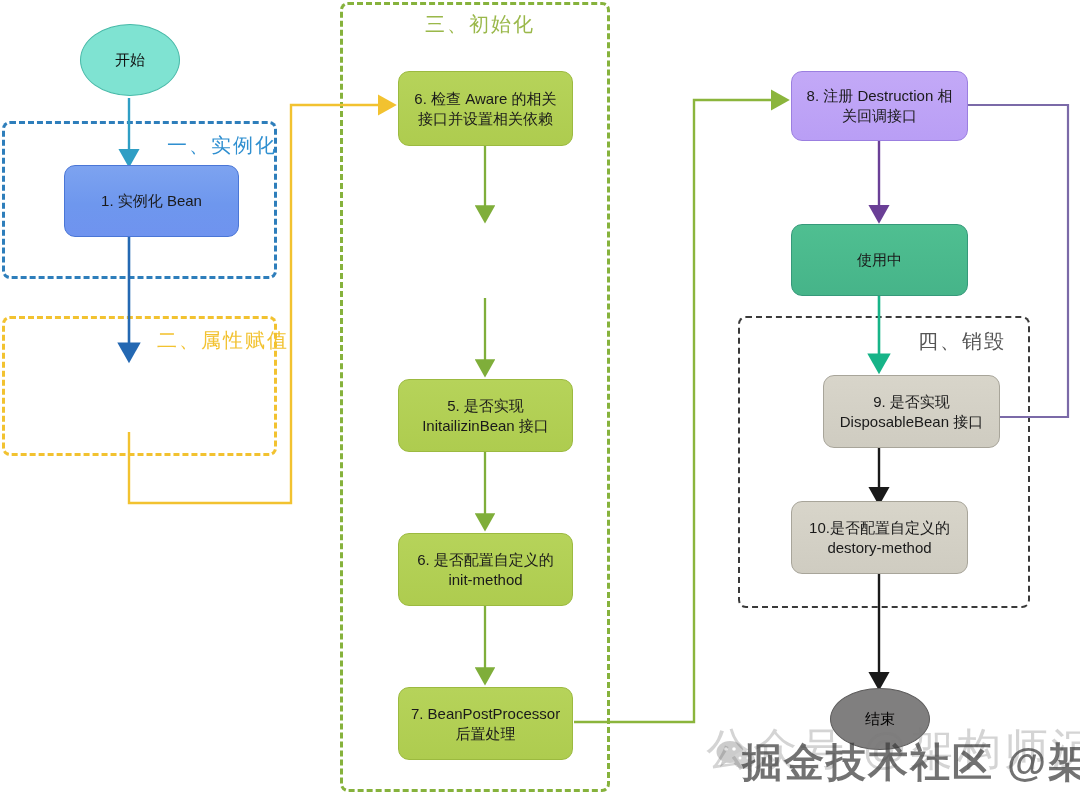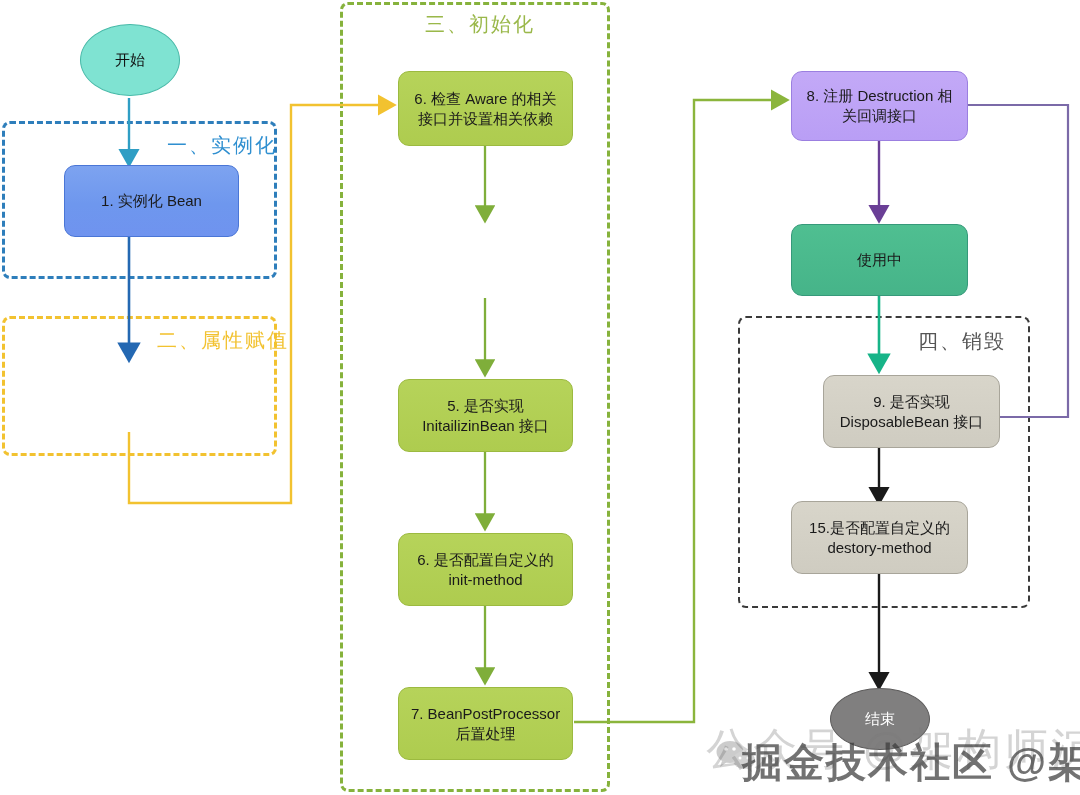--- a/index.html
+++ b/index.html
@@ -27,21 +27,21 @@
     border-radius:50%;font-size:15px;color:#111;
   }
 
   .n-blue{background:linear-gradient(180deg,#7da3f0 0%,#6e97ee 55%,#6f93ef 100%);border-color:#4a76d6;margin-left:22px;}
   .n-orange{background:linear-gradient(180deg,#fbb117 0%,#f5a81c 100%);border-color:#e09c10;}
   .n-green{background:linear-gradient(180deg,#b6d35a 0%,#aecc4f 100%);border-color:#9cba40;}
   .n-purple{background:linear-gradient(180deg,#c3a9f7 0%,#b99ef5 100%);border-color:#9b7fe0;}
   .n-teal{background:linear-gradient(180deg,#4fbf91 0%,#46b489 100%);border-color:#36997a;}
   .n-gray{background:linear-gradient(180deg,#d8d5ca 0%,#cfccc1 100%);border-color:#a8a59a;}
   .e-start{background:#7fe3d2;border:1.5px solid #48b9a8;}
-  .e-end{background:#807f7f;border:1.5px solid #5d5c5c;color:#ffffff;}
+  .e-end{background:#807f7f;border:1.5px solid #5d5c5c;color:#000000;}
 
   .wm{position:absolute;white-space:nowrap;pointer-events:none;}
   .wm-back{font-size:44px;color:rgba(120,120,120,.32);letter-spacing:3px;}
   .wm-front{font-size:40px;color:rgba(60,60,60,.72);letter-spacing:2px;font-weight:600;}
   .wm-chat{position:absolute;pointer-events:none;opacity:.30;}
 </style>
 </head>
 <body>
 
 <div id="stage">
@@ -154,21 +154,21 @@
   <div class="node n-teal" style="left:791px;top:224px;width:177px;height:72px;">
     <span>使用中</span>
   </div>
 
   <div class="node n-gray" style="left:791px;top:375px;width:177px;height:73px;margin-left:32px;">
     <span>9. 是否实现
 DisposableBean 接口</span>
   </div>
 
   <div class="node n-gray" style="left:791px;top:501px;width:177px;height:73px;">
-    <span>15.是否配置自定义的
+    <span>10.是否配置自定义的
 destory-method</span>
   </div>
 
   <div class="ellipse e-end" style="left:830px;top:688px;width:100px;height:62px;">
     <span>结束</span>
   </div>
 
   <div class="wm wm-back" style="left:706px;top:720px;">公众号 @架构师沉默</div>
   <svg class="wm-chat" style="left:716px;top:739px;width:40px;height:34px;" viewBox="0 0 40 34">
     <ellipse cx="14" cy="13" rx="13.5" ry="11" fill="#5a5a5a"></ellipse>

